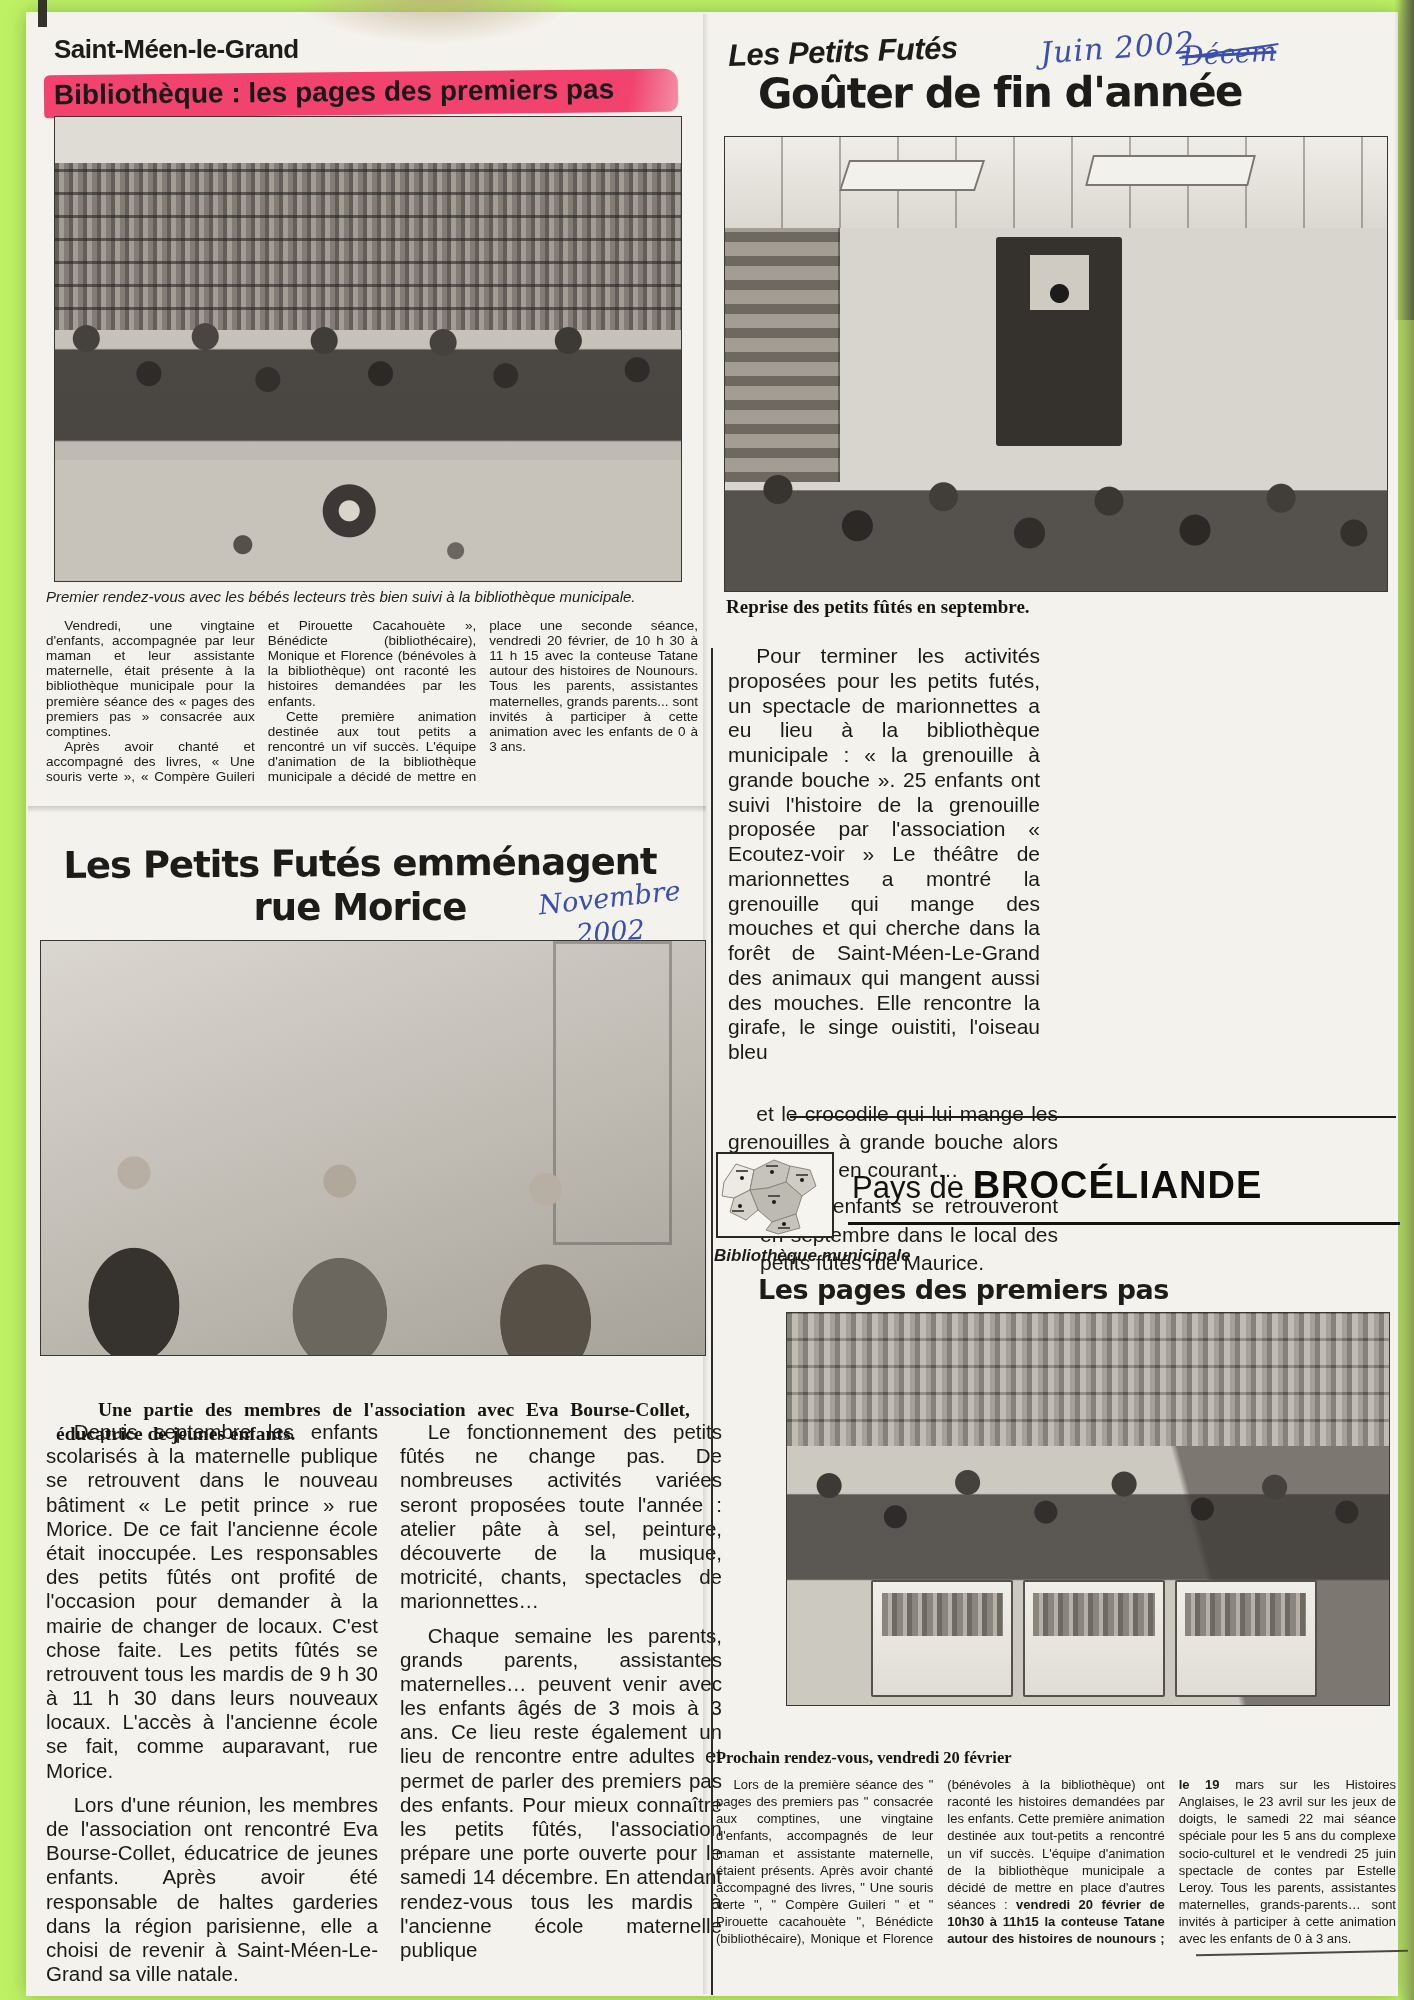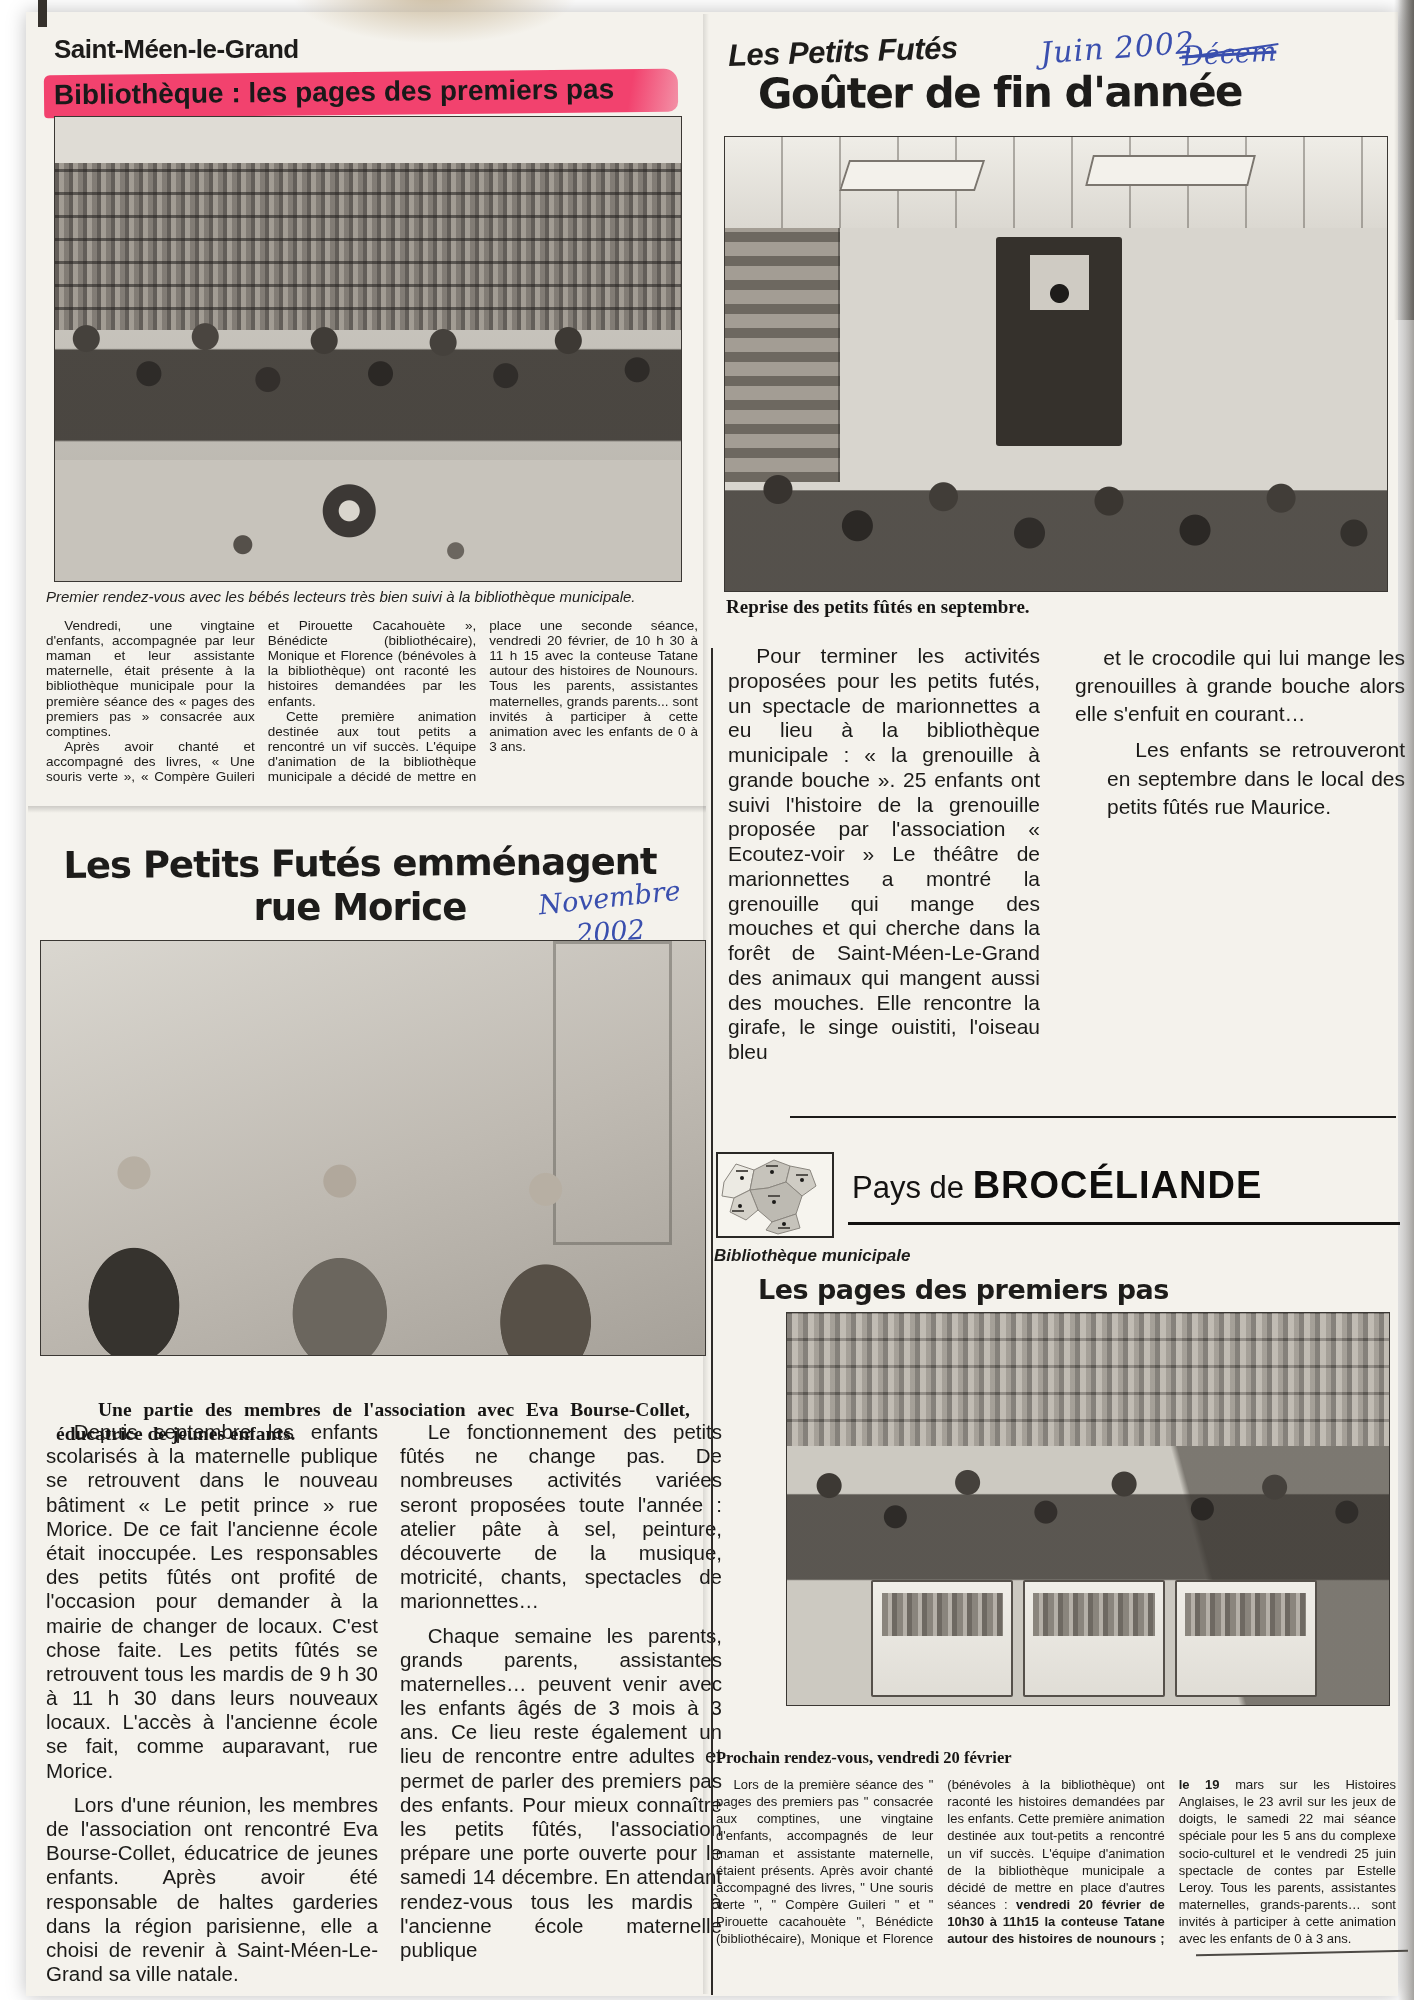--- a/index.html
+++ b/index.html
@@ -1,16 +1,16 @@
 <!DOCTYPE html>
 <html><head>
 <meta charset="utf-8">
 <style>
   html,body{margin:0;padding:0;background:#b9b5ad;}
-  #page{position:relative;width:1414px;height:2000px;background:#ffffff;overflow:hidden;
+  #page{position:relative;width:1414px;height:2000px;background:#bef264;overflow:hidden;
         font-family:"Liberation Sans",sans-serif;color:#1d1c1a;}
   
   .paper{position:absolute;left:26px;top:12px;width:1372px;height:1984px;background:#f4f2ec;
          box-shadow:0 0 18px rgba(0,0,0,.25);}
   .smudge-top{position:absolute;left:290px;top:-8px;width:290px;height:52px;
       background:radial-gradient(ellipse at 50% 0%,rgba(188,166,128,.75),rgba(188,166,128,0) 70%);}
   .mark-top-left{position:absolute;left:38px;top:0;width:9px;height:27px;background:#35312c;}
   .edge-right{position:absolute;right:0;top:0;width:16px;height:2000px;
       background:linear-gradient(to right,rgba(0,0,0,0),rgba(90,86,80,.55));}
   .edge-right-top{position:absolute;right:0;top:0;width:20px;height:320px;
@@ -38,21 +38,21 @@
   .hand{position:absolute;color:#3a4fae;font-family:"DejaVu Serif",serif;font-style:italic;}
   .hand-juin{left:1040px;top:30px;font-size:30px;transform:rotate(-4deg);letter-spacing:1px;}
   .hand-decem{left:1182px;top:38px;font-size:27px;transform:rotate(-3deg);
       text-decoration:line-through;text-decoration-thickness:3px;}
   .hand-decem::after{content:"";position:absolute;left:-3px;right:-3px;top:40%;height:2px;
       background:#3a4fae;transform:rotate(-5deg);}
   .headline2{position:absolute;left:758px;top:68px;font-size:42px;font-weight:bold;
       font-family:"DejaVu Sans",sans-serif;letter-spacing:-1.5px;transform:rotate(-.3deg);}
   .caption-bold-serif{position:absolute;font-family:"Liberation Serif",serif;font-weight:bold;color:#161514;}
   .cap2{left:726px;top:596px;font-size:19px;}
-  .cols2{position:absolute;left:728px;top:644px;display:flex;gap:35px;}
+  .cols2{position:absolute;left:728px;top:644px;display:flex;gap:35px;flex-direction:column;}
   .cols2 .colA{width:312px;font-size:21px;line-height:1.18;}
   .cols2 .colB{width:330px;font-size:21px;line-height:1.34;}
   .cols2 p+p{margin-top:8px;margin-left:32px;}
   .headline3{position:absolute;left:40px;width:640px;text-align:center;font-weight:bold;
       font-family:"DejaVu Sans",sans-serif;letter-spacing:-1px;}
   .h3a{top:842px;font-size:37px;transform:rotate(-.4deg);}
   .h3b{top:886px;font-size:37px;}
   .hand-nov1{left:538px;top:882px;font-size:27px;transform:rotate(-6deg);}
   .hand-nov2{left:576px;top:916px;font-size:27px;transform:rotate(-4deg);}
   .cap3{left:56px;top:1364px;width:634px;font-size:19.5px;text-align:justify;text-indent:42px;line-height:1.25;margin-top:34px;}

